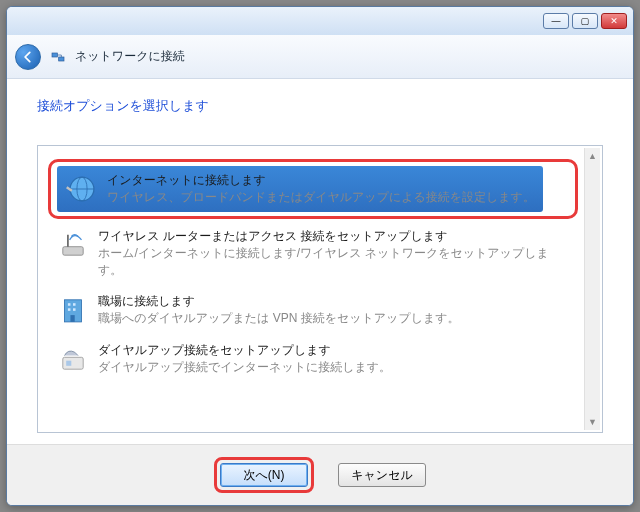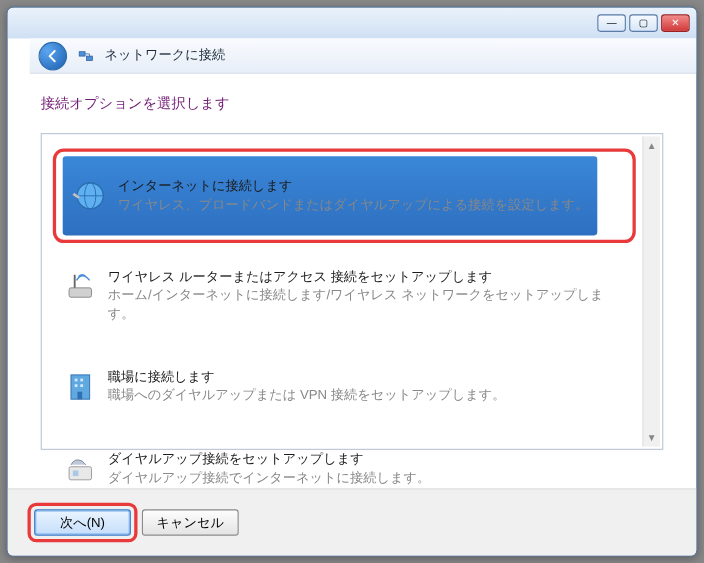--- a/index.html
+++ b/index.html
@@ -39,28 +39,27 @@
   display: flex; align-items: center; justify-content: center;
   font-size: 9px;
   cursor: pointer;
 }
 .sys-btn.close {
   background: linear-gradient(#f28b8b,#d13a3a);
   color: white;
   border-color: #a02020;
 }
 .headerbar {
-  height: 32px;
+  height: 44px;
   background: linear-gradient(#f9fbfe,#e7eef8);
   border-bottom: 1px solid #d0dae8;
   display: flex;
   align-items: center;
   padding: 0 8px;
   gap: 8px;
-  margin-left: 20px;
 }
 .back-btn {
   width: 26px; height: 26px;
   border-radius: 50%;
   background: radial-gradient(circle at 30% 30%, #5da6f0, #1a5fb0);
   border: 1px solid #2c6aaa;
   display: flex; align-items: center; justify-content: center;
   color: white;
   cursor: pointer;
 }
@@ -70,21 +69,21 @@
   display: flex; align-items: center; justify-content: center;
 }
 .app-icon svg { width: 16px; height: 16px; }
 .header-title { font-size: 12px; color: #1a2a3a; }
 .content {
   flex: 1;
   padding: 18px 30px 10px 30px;
   display: flex;
   flex-direction: column;
 }
-.heading { color: #701a75; font-size: 13px; margin-bottom: 18px; }
+.heading { color: #1d4ed8; font-size: 13px; margin-bottom: 30px; }
 .option-list {
   border: 1px solid #b8c4d4;
   background: #fff;
   padding: 10px 6px;
   height: 288px;
   position: relative;
 }
 .scroll-stub {
   position: absolute;
   right: 2px; top: 2px; bottom: 2px;
@@ -97,21 +96,21 @@
 .scroll-arrow {
   height: 16px;
   display: flex; align-items: center; justify-content: center;
   color: #888;
   font-size: 9px;
 }
 .option {
   display: flex;
   align-items: flex-start;
   gap: 8px;
-  padding: 19px 8px;
+  padding: 6px 8px;
   margin: 3px 18px 3px 4px;
   border-radius: 3px;
   cursor: pointer;
 }
 .option.selected-highlight {
   background: linear-gradient(#3a87d8, #2e6fc0);
   color: #fff;
 }
 .option.selected-wrap {
   border: 3px solid #e83a3a;
@@ -126,22 +125,22 @@
 .opt-text { flex: 1; }
 .opt-title { font-size: 12px; line-height: 1.4; }
 .opt-desc { font-size: 12px; line-height: 1.4; }
 .option:not(.selected-highlight) .opt-title { color: #1a1a1a; }
 .option:not(.selected-highlight) .opt-desc { color: #888; }
 .footer {
   border-top: 1px solid #ddd;
   padding: 12px 18px;
   background: #f0f0f0;
   display: flex;
-  justify-content: flex-start;
-  gap: 4px;
+  justify-content: center;
+  gap: 24px;
   align-items: center;
 }
 .btn {
   min-width: 88px;
   height: 24px;
   border: 1px solid #8a8a8a;
   border-radius: 3px;
   background: linear-gradient(#fdfdfd,#e4e4e4);
   font-size: 12px;
   cursor: pointer;

